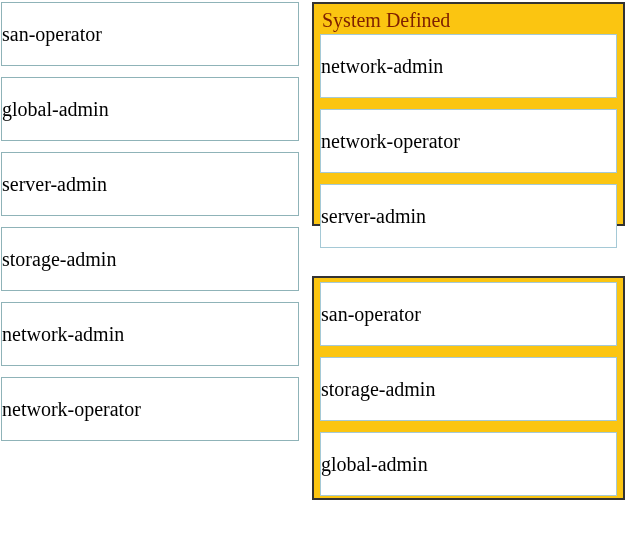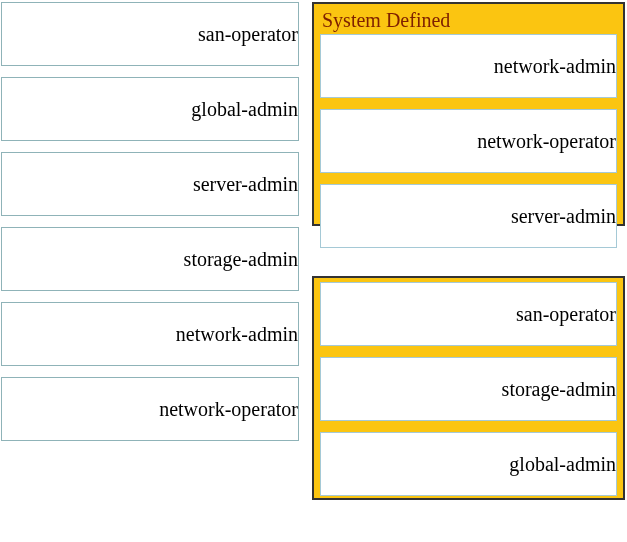--- a/index.html
+++ b/index.html
@@ -29,21 +29,21 @@
     top:2px;
     width:298px;
   }
   .drag-item{
     height:64px;
     margin-bottom:11px;
     background:var(--item-background);
     border:1px solid var(--item-border-left);
     display:flex;
     align-items:center;
-    justify-content:flex-end;
+    justify-content:flex-start;
     font-size:20px;
     color:var(--item-text);
     cursor:move;
   }
   
   .panel{
     position:absolute;
     left:312px;
     width:313px;
     height:224px;

